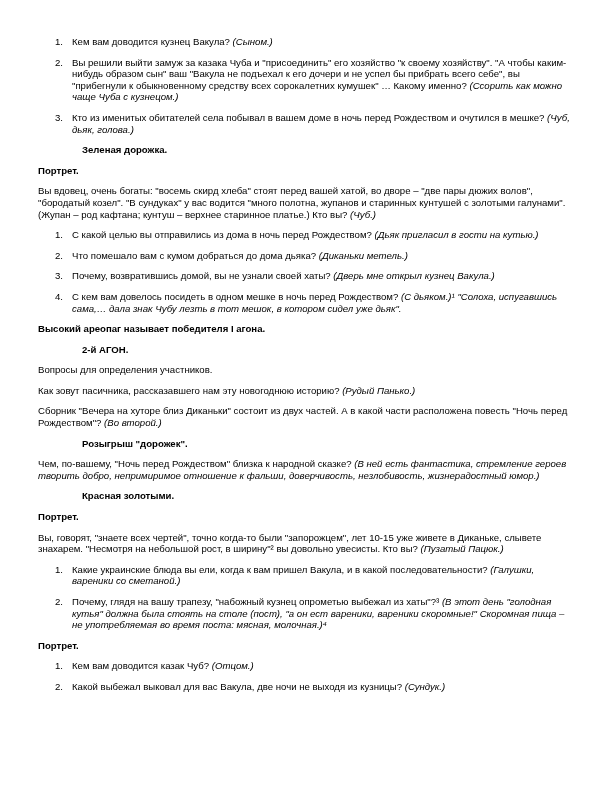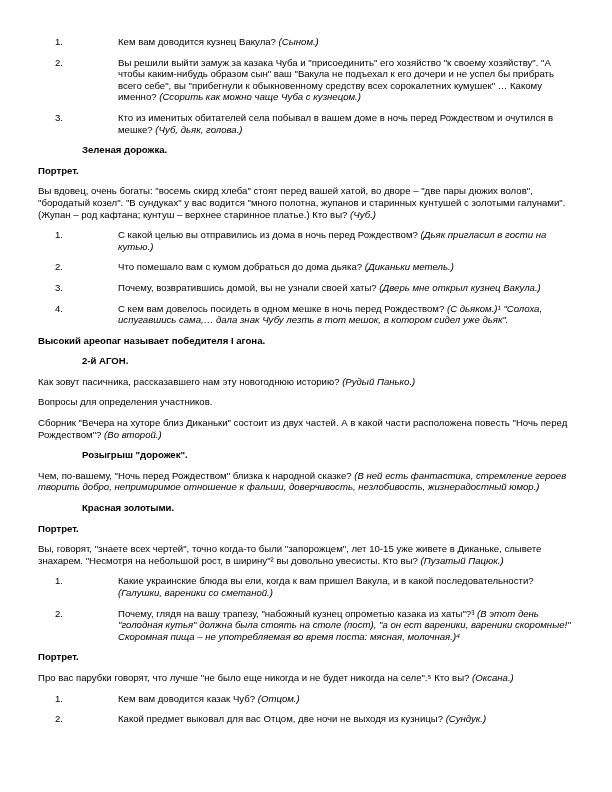--- a/index.html
+++ b/index.html
@@ -14,21 +14,21 @@
     line-height: 11.6px;
     padding: 36px 36px 28px 38px;
     overflow: hidden;
   }
   p, .h, .hi { margin: 0 0 9px 0; }
   .h  { font-weight: bold; margin-left: 44px; }
   .hi { font-weight: bold; }
   em  { font-style: italic; }
   .li { display: flex; margin: 0 0 9px 0; }
   .num { flex: 0 0 17px; margin-left: 17px; }
-  .li-body { flex: 1; margin-left: 46px; }
+  .li-body { flex: 1; }
 </style>
 </head>
 <body>
 
 <div class="page">
 
   <div>
     <div class="li">
       <span class="num">1.</span>
       <span class="li-body"><span>Кем вам доводится кузнец Вакула? </span><em>(Сыном.)</em></span>
@@ -62,50 +62,49 @@
     </div>
     <div class="li">
       <span class="num">4.</span>
       <span class="li-body"><span>С кем вам довелось посидеть в одном мешке в ночь перед Рождеством? </span><em>(С дьяком.)¹ "Солоха, испугавшись сама,… дала знак Чубу лезть в тот мешок, в котором сидел уже дьяк".</em></span>
     </div>
   </div>
 
   <div class="hi">Высокий ареопаг называет победителя I агона.</div>
 
   <div class="h">2-й АГОН.</div>
+  <p>Вопросы для определения участников.</p>
   <p><span>Как зовут пасичника, рассказавшего нам эту новогоднюю историю? </span><em>(Рудый Панько.)</em></p>
-  <p>Вопросы для определения участников.</p>
   <p><span>Сборник "Вечера на хуторе близ Диканьки" состоит из двух частей. А в какой части расположена повесть "Ночь перед Рождеством"? </span><em>(Во второй.)</em></p>
 
   <div class="h">Розыгрыш "дорожек".</div>
   <p><span>Чем, по-вашему, "Ночь перед Рождеством" близка к народной сказке? </span><em>(В ней есть фантастика, стремление героев творить добро, непримиримое отношение к фальши, доверчивость, незлобивость, жизнерадостный юмор.)</em></p>
 
 
   <div class="h">Красная золотыми.</div>
   <div class="hi">Портрет.</div>
   <p><span>Вы, говорят, "знаете всех чертей", точно когда-то были "запорожцем", лет 10-15 уже живете в Диканьке, слывете знахарем. "Несмотря на небольшой рост, в ширину"² вы довольно увесисты. Кто вы? </span><em>(Пузатый Пацюк.)</em></p>
 
   <div>
     <div class="li">
       <span class="num">1.</span>
       <span class="li-body"><span>Какие украинские блюда вы ели, когда к вам пришел Вакула, и в какой последовательности? </span><em>(Галушки, вареники со сметаной.)</em></span>
     </div>
     <div class="li">
       <span class="num">2.</span>
-      <span class="li-body"><span>Почему, глядя на вашу трапезу, "набожный кузнец опрометью казака из хаты"?³ </span><em>(В этот день "голодная кутья" должна была стоять на столе (пост), "а он ест вареники, вареники скоромные!" Скоромная пища – не употребляемая во время поста: мясная, молочная.)⁴</em></span>
+      <span class="li-body"><span>Почему, глядя на вашу трапезу, "набожный кузнец опрометью выбежал из хаты"?³ </span><em>(В этот день "голодная кутья" должна была стоять на столе (пост), "а он ест вареники, вареники скоромные!" Скоромная пища – не употребляемая во время поста: мясная, молочная.)⁴</em></span>
     </div>
   </div>
 
   <div class="hi">Портрет.</div>
-  <p><span>Про вас парубки говорят, что лучше "не было еще никогда и не будет никогда на селе".⁵ Кто вы? </span><em>(Оксана.)</em></p>
 
   <div>
     <div class="li">
       <span class="num">1.</span>
       <span class="li-body"><span>Кем вам доводится казак Чуб? </span><em>(Отцом.)</em></span>
     </div>
     <div class="li">
       <span class="num">2.</span>
-      <span class="li-body"><span>Какой предмет выковал для вас Отцом, две ночи не выходя из кузницы? </span><em>(Сундук.)</em></span>
+      <span class="li-body"><span>Какой выбежал выковал для вас Вакула, две ночи не выходя из кузницы? </span><em>(Сундук.)</em></span>
     </div>
   </div>
 
 </div>
 
 </body></html>

